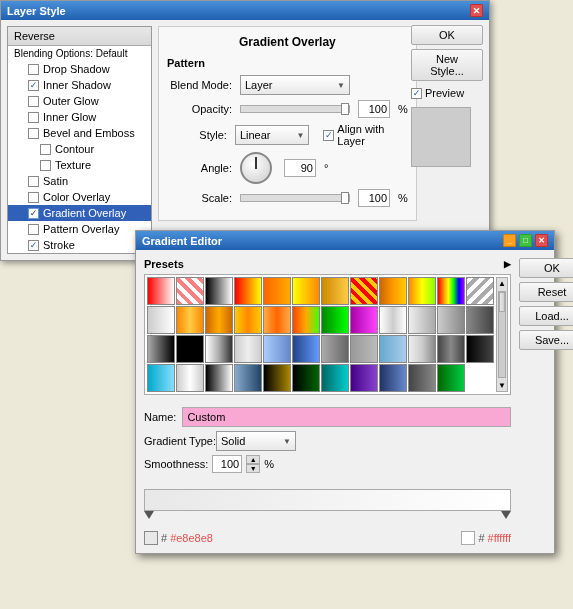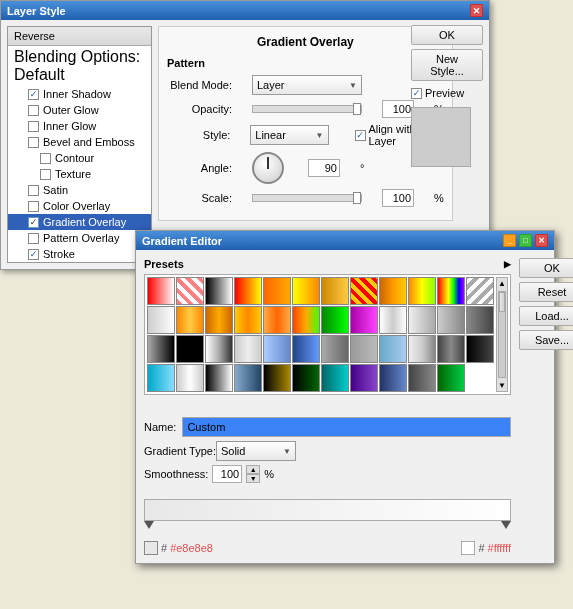--- a/index.html
+++ b/index.html
@@ -58,21 +58,21 @@
       align-items: center;
       gap: 4px;
       position: relative;
     }
     .styles-panel-item.active {
       background: #3060b8;
       color: white;
     }
     .styles-panel-item.header-item {
       padding-left: 6px;
-      font-size: 16px;
+      font-size: 10px;
     }
     .checkbox {
       width: 11px; height: 11px;
       border: 1px solid #888;
       background: white;
       display: inline-flex; align-items: center; justify-content: center;
       font-size: 9px; color: #333;
       flex-shrink: 0;
     }
     .checkbox.checked::after { content: '✓'; color: #333; }
@@ -116,21 +116,21 @@
     }
     .sub-section-title {
       font-size: 11px;
       font-weight: bold;
       margin-bottom: 6px;
     }
     .form-row {
       display: flex;
       align-items: center;
       margin-bottom: 5px;
-      gap: 20px;
+      gap: 8px;
     }
     .form-label {
       width: 65px;
       text-align: right;
       font-size: 11px;
     }
     .dropdown {
       height: 20px;
       border: 1px solid #999;
       background: linear-gradient(to bottom, white, #e8e8e8);
@@ -302,26 +302,26 @@
       position: absolute;
       top: 0; left: 0; right: 0;
       height: 20px;
       background: linear-gradient(to right, #e8e8e8, #d0d0d0);
       border: 1px solid #aaa;
     }
 
     
     .ge-name-row {
       display: flex; align-items: center; gap: 6px;
-      margin-top: 22px; margin-bottom: 4px;
+      margin-top: 12px; margin-bottom: 4px;
     }
     .ge-name-input {
       flex: 1; height: 20px;
       border: 1px solid #aaa;
-      background: #3b82f6;
+      background: #f9a8d4;
       font-size: 11px;
       padding: 4px 4px;
     }
     .ge-type-row {
       display: flex; align-items: center; 
       margin-bottom: 4px;
     }
     .ge-smoothness-row {
       display: flex; align-items: center; gap: 4px;
       margin-bottom: 6px;
@@ -418,20 +418,24 @@
     <span>Layer Style</span>
     <div class="titlebar-close">✕</div>
   </div>
   <div class="layer-style-body">
 
     <div class="styles-panel">
       <div class="styles-panel-header">Reverse</div>
 
       <div class="styles-panel-item header-item">
         <span>Blending Options: Default</span>
+      </div>
+      <div class="styles-panel-item">
+        <span class="checkbox"></span>
+        <span>Drop Shadow</span>
       </div>
       <div class="styles-panel-item">
         <span class="checkbox checked-blue"></span>
         <span>Inner Shadow</span>
       </div>
       <div class="styles-panel-item">
         <span class="checkbox"></span>
         <span>Outer Glow</span>
       </div>
       <div class="styles-panel-item">

